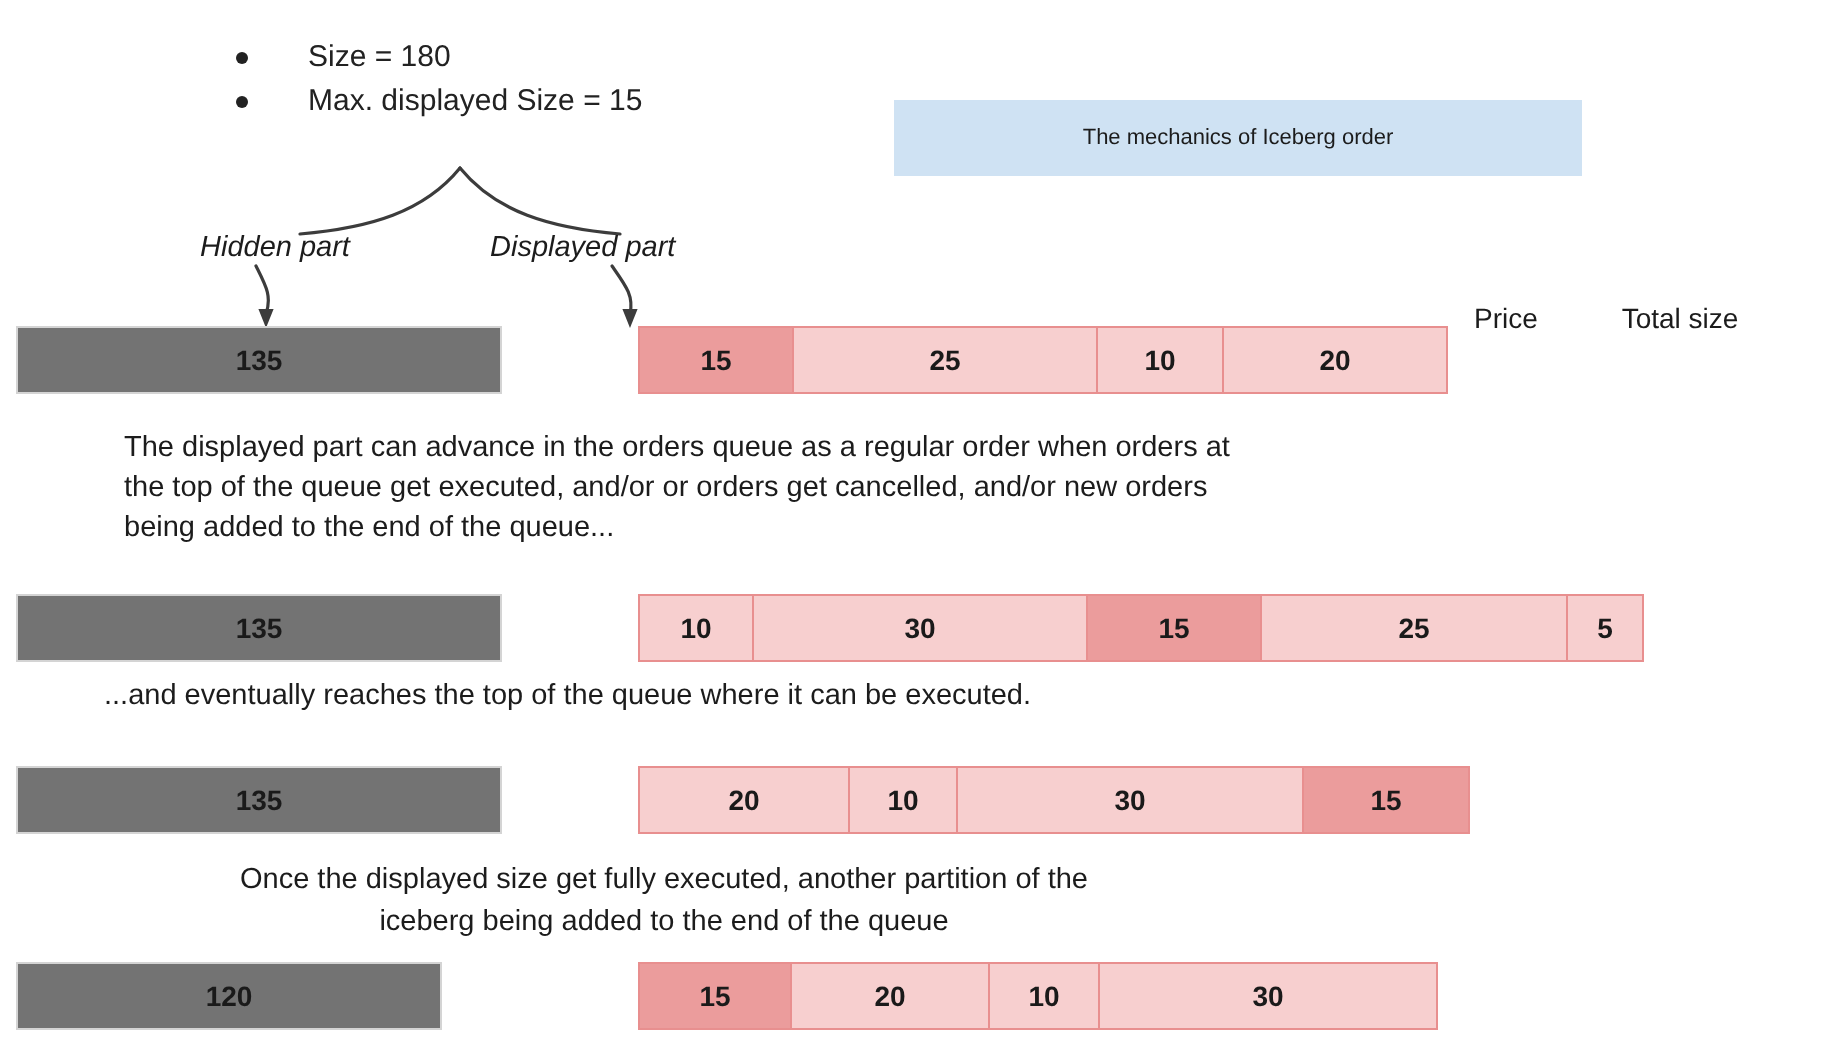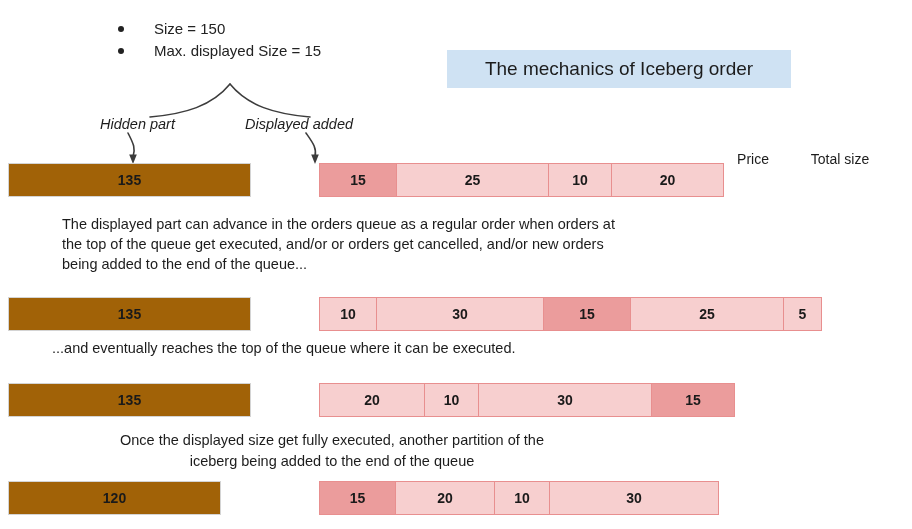--- a/index.html
+++ b/index.html
@@ -58,21 +58,21 @@
     left: 447px;
     top: 50px;
     width: 344px;
     height: 38px;
     background: #cfe2f3;
     display: flex;
     align-items: center;
     justify-content: center;
   }
   #banner-text {
-    font-size: 19px;
+    font-size: 11px;
     color: #1c1c1c;
   }
 
   
   #connector-svg {
     left: 0;
     top: 0;
     width: 912px;
     height: 180px;
     pointer-events: none;
@@ -93,21 +93,21 @@
   #row-1 { top: 163px; }
   #row-2 { top: 297px; }
   #row-3 { top: 383px; }
   #row-4 { top: 481px; }
 
   .hidden-box {
     position: absolute;
     left: 8px;
     top: 0;
     height: 34px;
-    background: #a16207;
+    background: #737373;
     border: 1px solid #d4d4d4;
     box-sizing: border-box;
     display: flex;
     align-items: center;
     justify-content: center;
     font-size: 14px;
     font-weight: bold;
     color: #1a1a1a;
     text-align: right;
   }
@@ -184,21 +184,21 @@
     width: 600px;
     text-align: center;
     line-height: 21px;
   }
 </style>
 </head>
 <body>
 
 <div class="abs" id="intro-block">
   <ul id="intro-bullets">
-    <li>Size = 150</li>
+    <li>Size = 180</li>
     <li>Max. displayed Size = 15</li>
   </ul>
 </div>
 
 <div class="abs" id="banner">
   <span id="banner-text">The mechanics of Iceberg order</span>
 </div>
 
 <svg class="abs" id="connector-svg" viewBox="0 0 912 180" xmlns="http://www.w3.org/2000/svg">
 
@@ -206,21 +206,21 @@
   <path d="M 310 117 C 275 114 248 106 230 84" fill="none" stroke="#3c3c3c" stroke-width="1.6" stroke-linecap="round"></path>
 
   <path d="M 128 133 C 133 143 136 148 133 157" fill="none" stroke="#3c3c3c" stroke-width="1.6" stroke-linecap="round"></path>
   <polygon points="133,164 129.2,154.5 136.8,154.5" fill="#3c3c3c"></polygon>
 
   <path d="M 306 133 C 313 143 317 148 315 157" fill="none" stroke="#3c3c3c" stroke-width="1.6" stroke-linecap="round"></path>
   <polygon points="315,164 311.2,154.5 318.8,154.5" fill="#3c3c3c"></polygon>
 </svg>
 
 <div class="abs part-label" id="label-hidden">Hidden part</div>
-<div class="abs part-label" id="label-display">Displayed added</div>
+<div class="abs part-label" id="label-display">Displayed part</div>
 
 <div class="abs" id="price-table">
   <div id="price-head">
     <div class="col-price">Price</div>
     <div class="col-total">Total size</div>
   </div>
 </div>
 
 <div class="abs row" id="row-1">
     <div class="hidden-box" style="width: 243px;">135</div>

